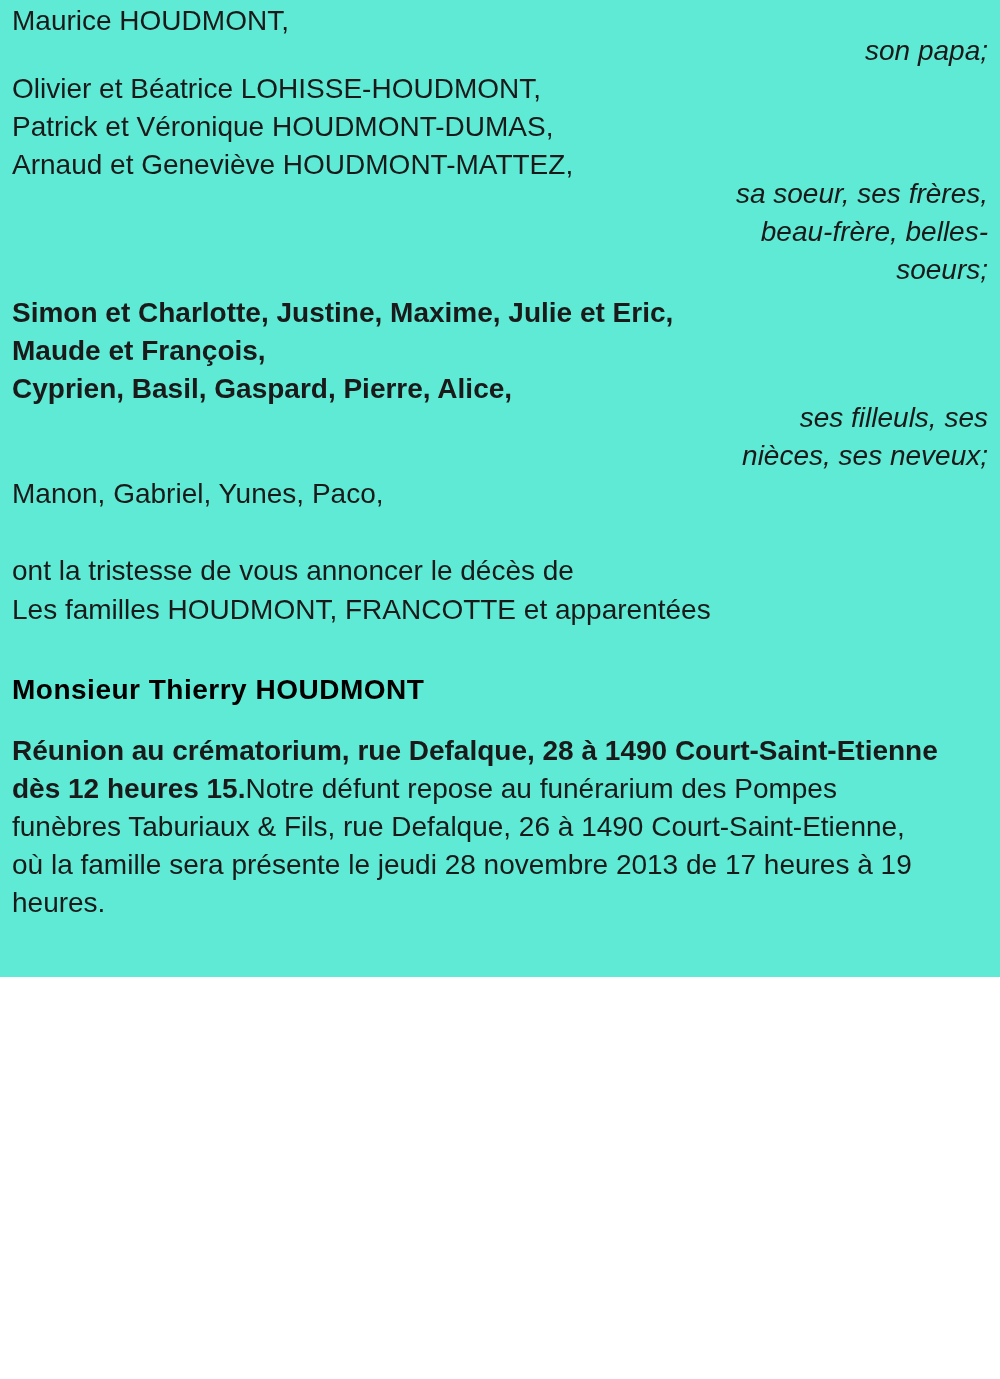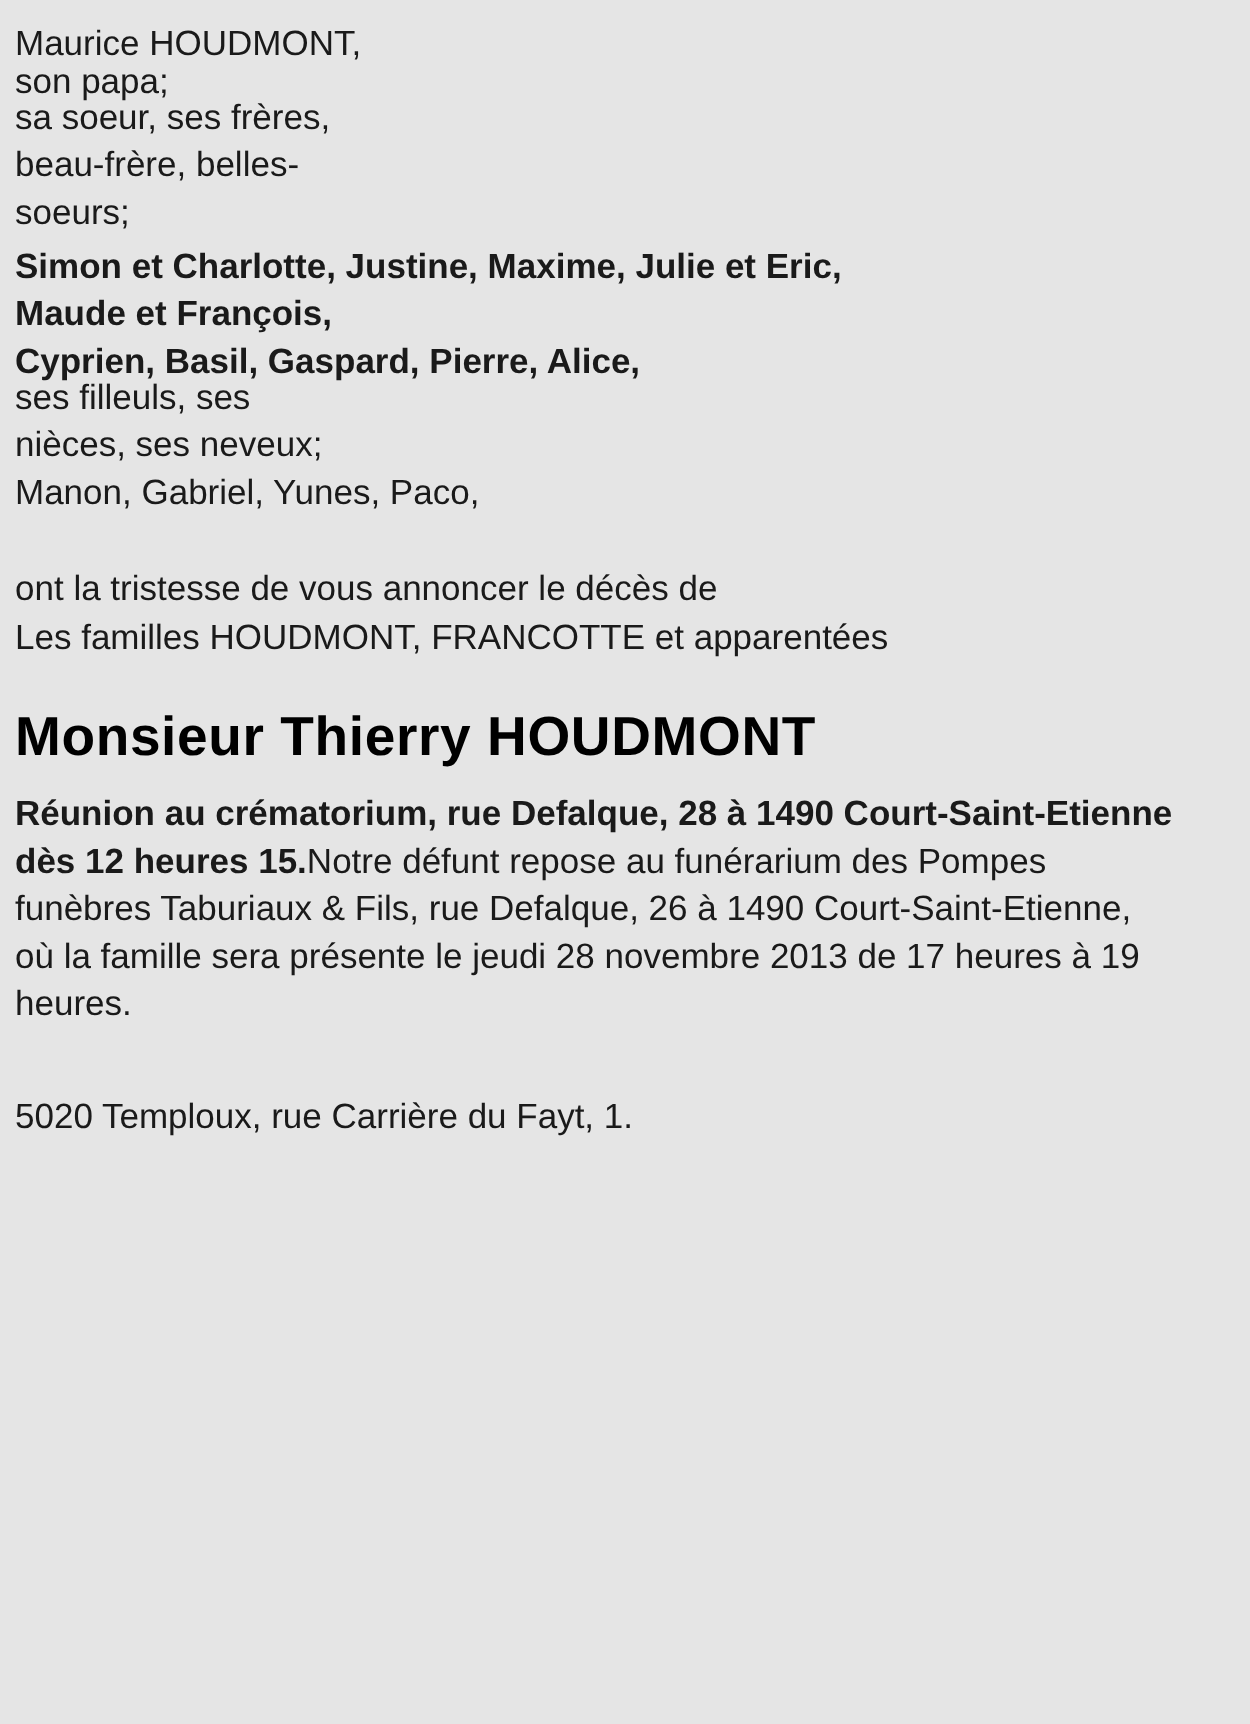--- a/index.html
+++ b/index.html
@@ -3,68 +3,72 @@
 <meta charset="utf-8">
 <style>
   html, body {
     margin: 0;
     padding: 0;
     background: #ffffff;
   }
   .page {
     position: relative;
     width: 1000px;
-    height: 1379px;
+    height: 977px;
     box-sizing: border-box;
-    padding: 16px 12px 15px 12px;
+    padding: 2px 12px 15px 12px;
     overflow: hidden;
-    background: #e5e5e5;
+    background: #5eead4;
     color: #1a1a1a;
     font-family: "Liberation Sans", sans-serif;
     font-size: 28px;
     line-height: 38px;
   }
   .page p {
     margin: 0;
     white-space: pre-line;
   }
   .left-block {
     text-align: left;
   }
   .right-block {
-    text-align: left;
+    text-align: right;
+    font-style: italic;
     margin-top: -9px !important;
   }
   .mt-sonpapa   { margin-top: -8px !important; }
   .mt-5         { margin-top: 5px  !important; font-weight: bold; }
   .mt-1         { margin-top: 1px  !important; }
   .mt-intro     { margin-top: 39px !important; }
   .mt-life      { margin-top: 41px !important; }
   .mt-para      { margin-top: 16px !important; }
   .mt-meeting   { margin-top: 14px !important; }
   .mt-address   { margin-top: 52px !important; }
   h1.deceased-title {
     margin: 33px 0 0 0;
-    font-size: 44px;
+    font-size: 28px;
     line-height: 56px;
     font-weight: 700;
     letter-spacing: 0.5px;
     color: #000000;
     white-space: pre-line;
   }
   .bold-run { font-weight: 700; }
 </style>
 </head>
 <body>
 
 <div class="page">
 
   <p class="left-block">Maurice HOUDMONT,</p>
   <p class="right-block mt-sonpapa">son papa;</p>
 
+  <p class="left-block">Olivier et Béatrice LOHISSE-HOUDMONT,
+Patrick et Véronique HOUDMONT-DUMAS,
+Arnaud et Geneviève HOUDMONT-MATTEZ,</p>
   <p class="right-block">sa soeur, ses frères,
 beau-frère, belles-
 soeurs;</p>
 
   <p class="left-block mt-5">Simon et Charlotte, Justine, Maxime, Julie et Eric,
 Maude et François,
 Cyprien, Basil, Gaspard, Pierre, Alice,</p>
   <p class="right-block">ses filleuls, ses
 nièces, ses neveux;</p>
 

